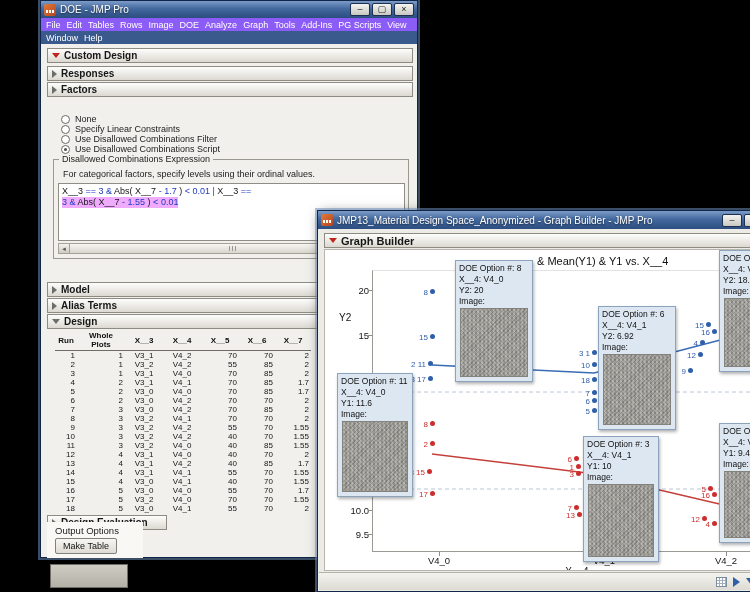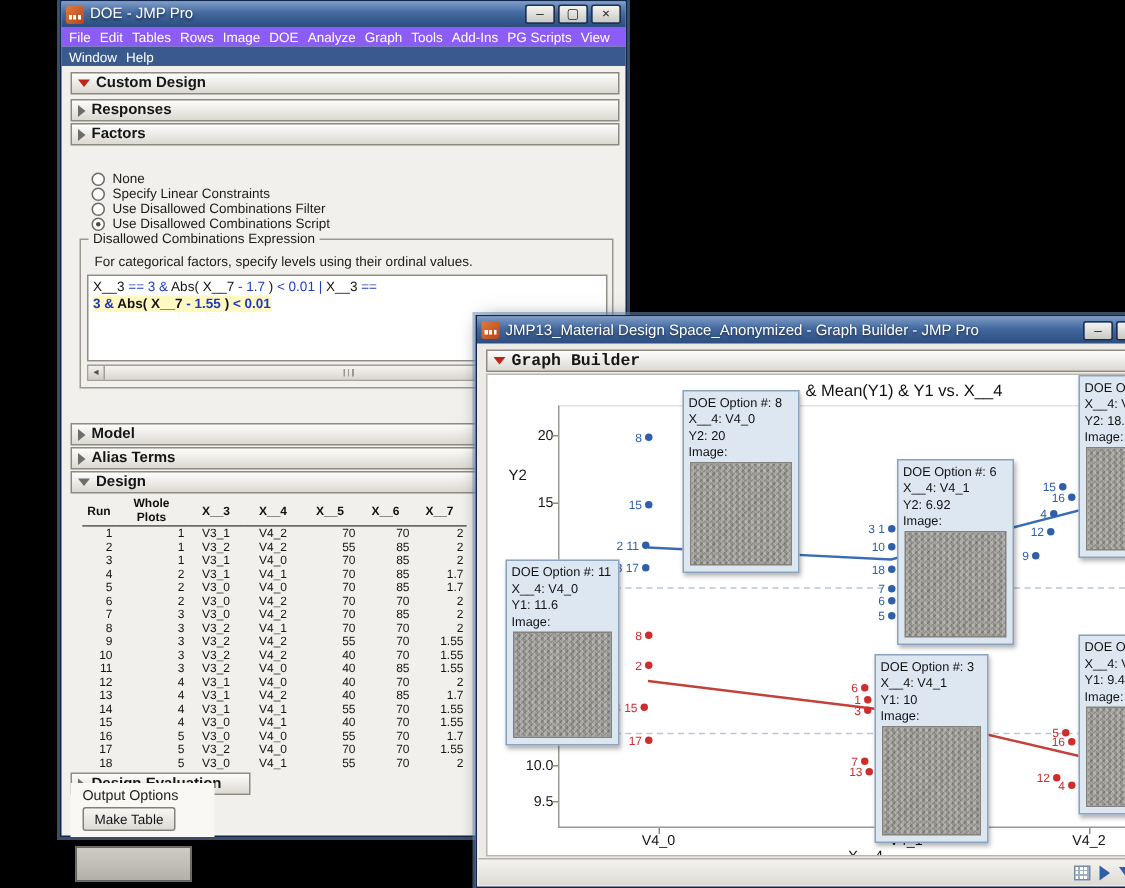--- a/index.html
+++ b/index.html
@@ -37,21 +37,21 @@
   .radio.sel::after{content:"";position:absolute;inset:2px;border-radius:50%;background:#4a4a46;}
   .radio-label{font-size:9px;color:#1c1c1c;white-space:nowrap;}
 
   .groupbox{position:absolute;border:1px solid #9a988f;}
   .group-label{position:absolute;font-size:9px;background:#f1f0ec;padding:0 3px;color:#1c1c1c;}
   .hint-text{position:absolute;font-size:9px;color:#1c1c1c;white-space:nowrap;}
   .codebox{position:absolute;background:#fff;border:1px solid #8f8d84;font-family:"DejaVu Sans Mono",monospace;
            font-size:9px;line-height:11px;padding:2px 3px;white-space:nowrap;overflow:hidden;}
   .tok-num,.tok-op{color:#1d39c4;}
   .tok-id,.tok-par{color:#141414;}
-  .codeline.hl{background:#fef9c3;display:inline-block;font-weight:bold;}
+  .codeline.hl{background:#f0abfc;display:inline-block;}
   .hscroll{position:absolute;height:11px;background:#d8d5cd;border:1px solid #a3a198;display:flex;align-items:stretch;}
   .hs-arrow{width:11px;background:linear-gradient(#f2f1ed,#cfccc4);border-right:1px solid #a3a198;font-size:7px;
             line-height:9px;text-align:center;color:#55534c;}
   .hs-arrow.r{border-right:none;border-left:1px solid #a3a198;}
   .hs-thumb{flex:1;background:linear-gradient(#f6f5f1,#d9d6ce);position:relative;}
   .hs-thumb::after{content:"";position:absolute;left:50%;top:2px;bottom:2px;width:7px;margin-left:-3px;
             background:repeating-linear-gradient(90deg,#9a988f 0 1px,transparent 1px 3px);}
 
   #design-table-wrap{position:absolute;left:14px;top:330px;width:262px;}
   #design-table{border-collapse:collapse;table-layout:fixed;width:256px;}
@@ -405,21 +405,21 @@
       <span class="app-icon"></span>
       <span class="tb-title">JMP13_Material Design Space_Anonymized - Graph Builder - JMP Pro</span>
       <span class="winbtns">
         <span class="winbtn">–</span>
         <span class="winbtn">▢</span>
         <span class="winbtn red">×</span>
       </span>
     </div>
     <div class="ohdr" id="gb-header">
       <span class="tri-down tri-red"></span>
-      <span style="font-size:11px;font-family:Liberation Mono, monospace;">Graph Builder</span>
+      <span style="font-size:11px;">Graph Builder</span>
     </div>
 
     <div id="graph-area">
       <div id="chart-title">&amp; Mean(Y1) &amp; Y1 vs. X__4</div>
       <div id="plot-frame"></div>
       <svg id="plot-svg" width="461" height="322">
           <line x1="50" x2="457" y1="142" y2="142" class="gridline"></line>
           <line x1="50" x2="457" y1="239" y2="239" class="gridline"></line>
           <polyline points="107,115 269,123 403,88" class="meanline blue"></polyline>
           <polyline points="107,204 262,223 403,256" class="meanline red"></polyline>

